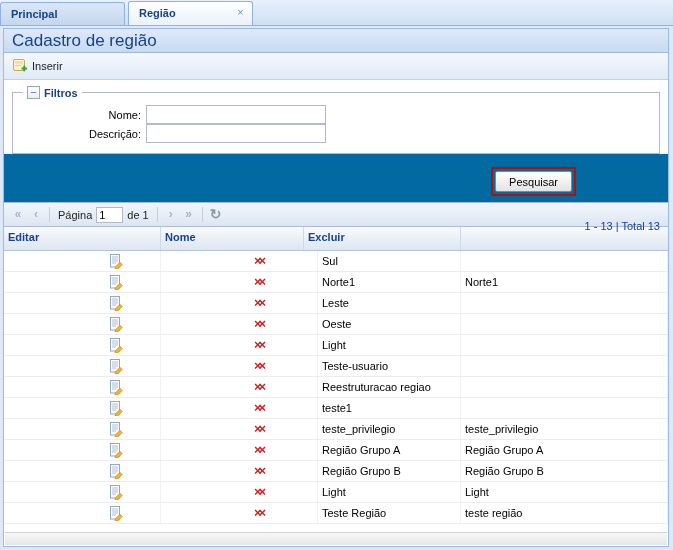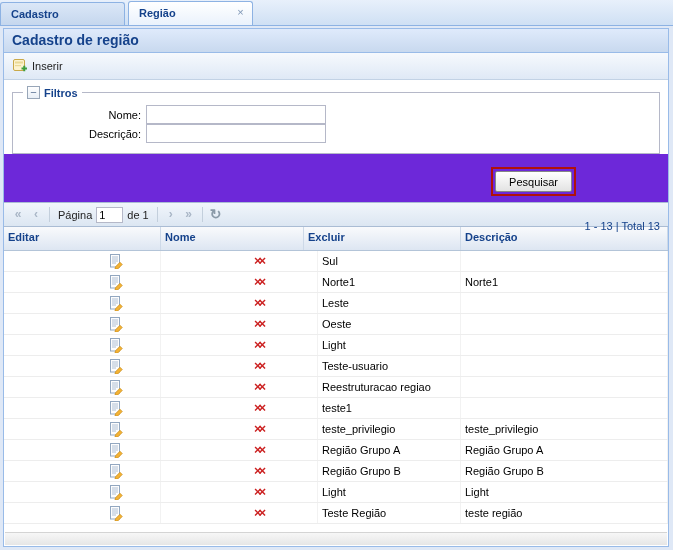--- a/index.html
+++ b/index.html
@@ -17,21 +17,21 @@
     white-space:nowrap; overflow:hidden; }
   .tab.active { background:linear-gradient(#ffffff,#eaf2fc); height:24px; }
   .tab-close { position:absolute; right:5px; top:4px; width:13px; height:13px; line-height:12px;
     text-align:center; color:#7e96b5; font-weight:normal; font-size:11px; cursor:pointer; }
 
   
   .panel { position:absolute; top:28px; left:3px; right:4px; bottom:3px;
     border:1px solid #99bbe8; background:#ffffff; }
   .panel-header { height:24px; line-height:23px; padding-left:8px;
     background:linear-gradient(#dfeafb,#c8d9ef); border-bottom:1px solid #99bbe8;
-    color:#15428b; font-weight:bold; font-size:14px; }
+    color:#15428b; font-weight:normal; font-size:17px; }
 
   
   .toolbar { height:27px; background:linear-gradient(#f6f9fd,#dfe9f6);
     border-bottom:1px solid #c2d2e5; display:flex; align-items:center; padding-left:3px; }
   .tbtn { display:flex; align-items:center; gap:4px; padding:3px 7px 3px 5px;
     border:1px solid transparent; border-radius:3px; cursor:pointer; color:#222; }
 
   
   .content { padding:6px 8px 0 8px; background:#fff; }
   fieldset { border:1px solid #b5b8c8; padding:6px 8px 10px 8px; }
@@ -39,21 +39,21 @@
   legend .lg { display:flex; align-items:center; gap:4px; }
   .collapse-box { display:inline-block; width:13px; height:13px; border:1px solid #98a6b8;
     background:linear-gradient(#ffffff,#e8eef6); color:#5a7294; font-weight:normal;
     font-size:11px; line-height:11px; text-align:center; cursor:pointer; }
   .form-row { display:flex; align-items:center; }
   .form-label { width:125px; text-align:right; padding-right:5px; }
   input.text { width:180px; height:19px; border:1px solid #b5b8c8; padding:1px 3px;
     font-family:"Liberation Sans", sans-serif; font-size:11px; background:#fff; }
 
   
-  .search-row { display:flex; justify-content:flex-end; padding:13px 92px 6px 0; background:#6d28d9;text-decoration:underline; }
+  .search-row { display:flex; justify-content:flex-end; padding:13px 92px 6px 0; background:#0369a1;text-decoration:underline; }
   .annotation-box { border:2px solid #b0120a; padding:2px; display:inline-block; }
   .btn { padding:2px 13px; height:21px; border:1px solid #868686; border-radius:2px;
     background:linear-gradient(#ffffff,#e3e3e3); font-family:"Liberation Sans", sans-serif;
     font-size:11px; cursor:pointer; }
 
   
   .paging { height:25px; background:linear-gradient(#f1f6fb,#dce6f2);
     border-top:1px solid #aabcd4; border-bottom:1px solid #aabcd4;
     display:flex; align-items:center; padding:0 5px; }
   .pg-icon { width:18px; height:18px; line-height:17px; text-align:center;
@@ -83,21 +83,21 @@
   .hscroll { position:absolute; left:1px; right:1px; bottom:1px; height:13px;
     background:linear-gradient(#f7f7f7,#e6e6e6); border-top:1px solid #d4d4d4; }
 </style>
 </head>
 <body>
 
 <div class="app">
 
   <div class="tabbar">
     <div class="tab">
-      <span>Cadastro</span>
+      <span>Principal</span>
     </div>
     <div class="tab active">
       <span>Região</span>
       <span class="tab-close">×</span>
     </div>
   </div>
 
   <div class="panel">
 
     <div class="panel-header">Cadastro de região</div>
@@ -153,21 +153,20 @@
       <span class="pg-icon">»</span>
       <span class="pg-sep"></span>
       <span class="pg-icon refresh">↻</span>
       <span class="pg-summary">1 - 13 | Total 13</span>
     </div>
 
     <div class="grid-header">
       <div class="gh-cell c1">Editar</div>
       <div class="gh-cell c3">Nome</div>
       <div class="gh-cell c2">Excluir</div>
-      <div class="gh-cell c4">Descrição</div>
     </div>
 
     <div>
       <div class="grid-row">
         <div class="g-cell c1 icon-cell">
           <span class="edit-icon">
             <svg width="14" height="15" viewBox="0 0 14 15">
               <rect x="1.5" y="0.5" width="9" height="12.5" fill="#fdfdfd" stroke="#92a7c0"></rect>
               <line x1="3" y1="3" x2="9" y2="3" stroke="#aebfd4"></line>
               <line x1="3" y1="5" x2="9" y2="5" stroke="#aebfd4"></line>

